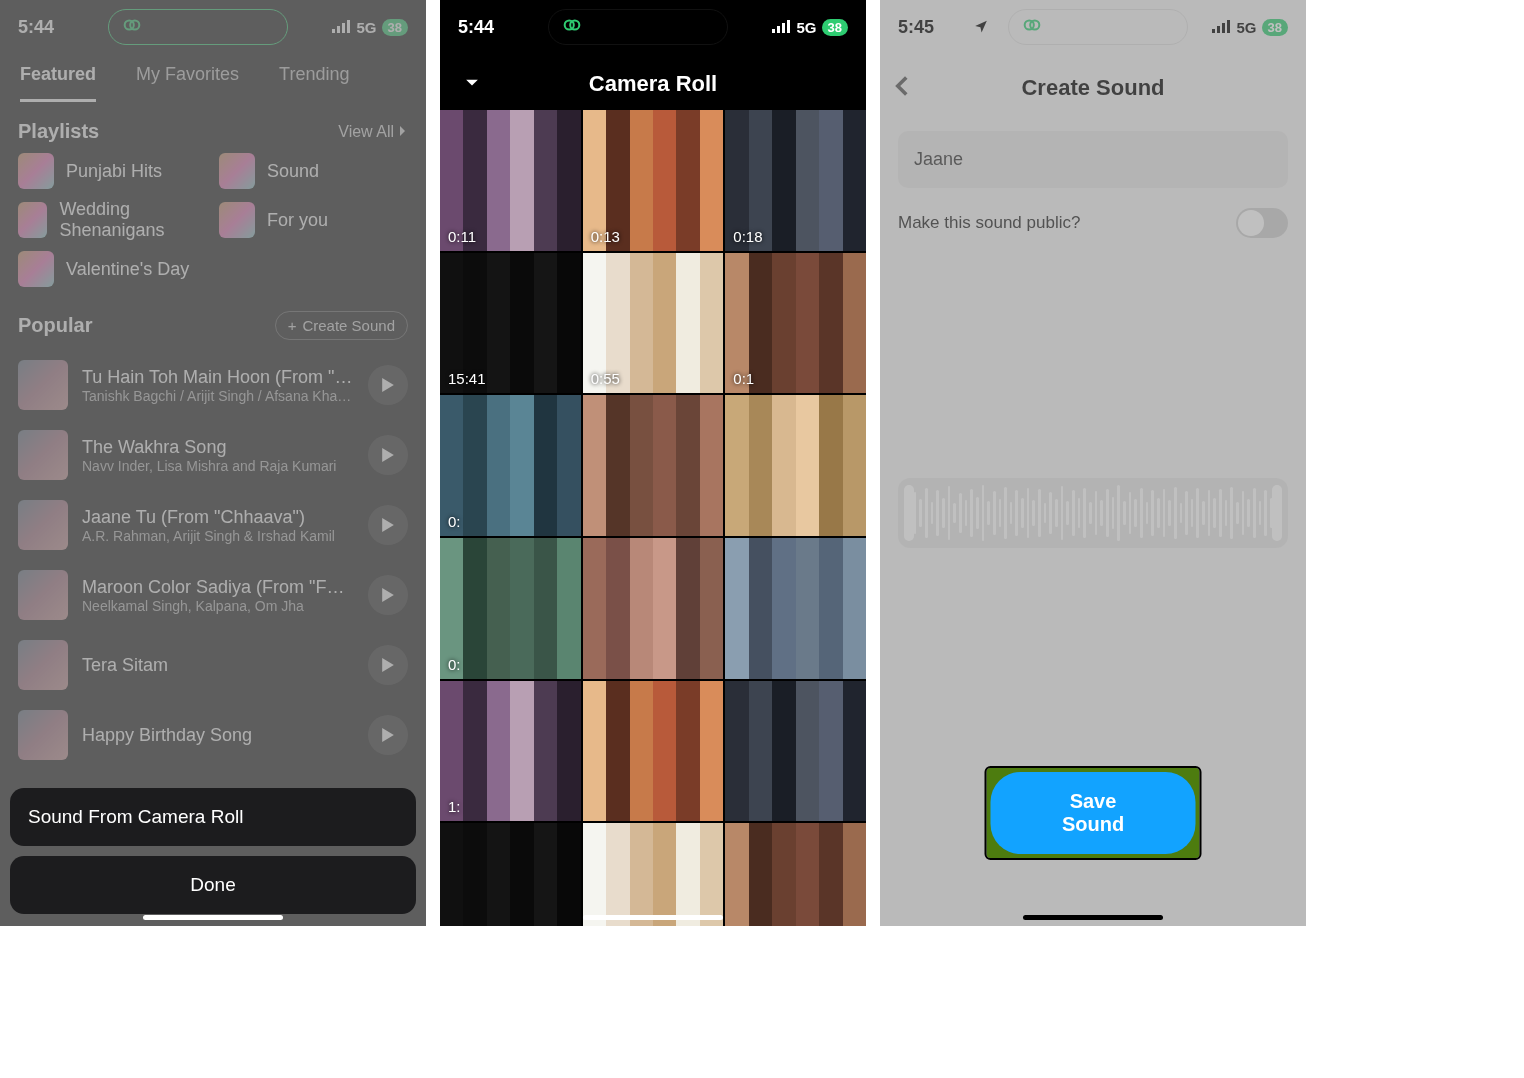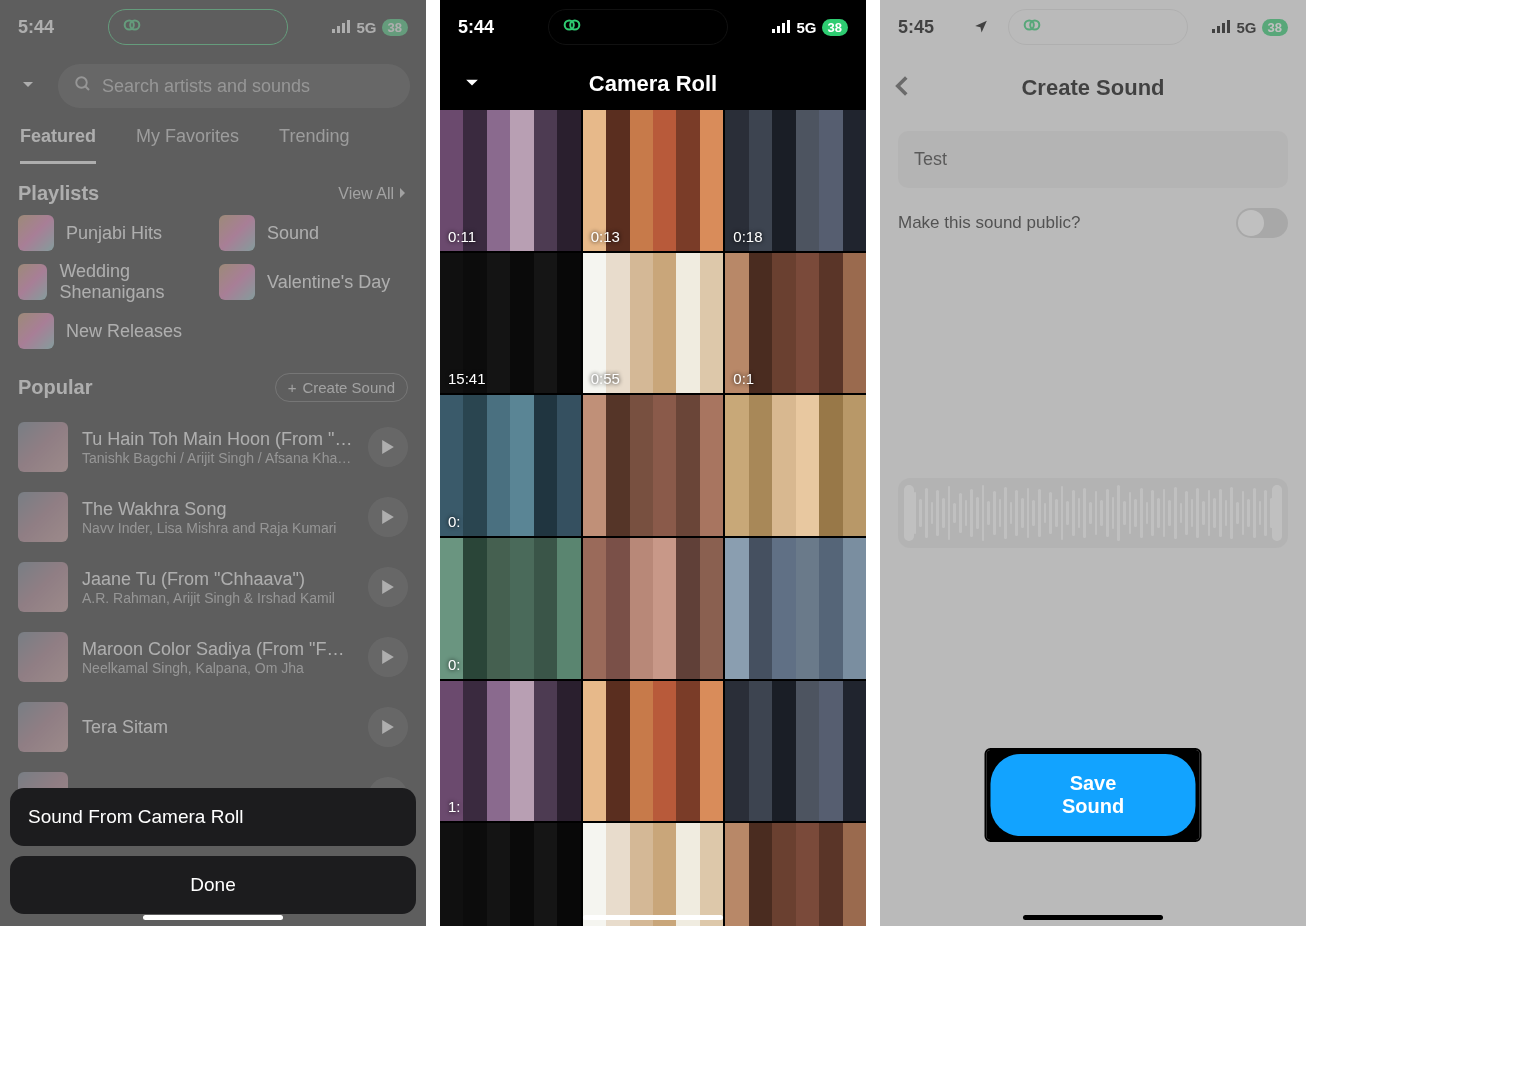--- a/index.html
+++ b/index.html
@@ -68,21 +68,21 @@
   .cs-back { width:40px; color:#555; font-size:26px; }
   .cs-title { flex:1; text-align:center; font-size:22px; font-weight:600; color:#000; margin-left:-40px;}
   .cs-input { margin: 18px 18px 0; background:#e7e6e6; border-radius:10px; padding: 18px 16px; color:#333; font-size:18px;}
   .cs-toggle-row { display:flex; align-items:center; justify-content:space-between; padding: 20px 18px; color:#222; font-size:17px;}
   .toggle { width:52px; height:30px; border-radius:16px; background:#cfcfcf; position:relative;}
   .toggle::after { content:""; position:absolute; width:26px; height:26px; border-radius:50%; background:#fff; top:2px; left:2px;}
   .waveform { margin: 220px 18px 0; height:70px; background:rgba(200,200,200,0.3); border-radius:12px; display:flex; align-items:center; padding:0 10px; gap:3px; overflow:hidden; position:relative;}
   .waveform::before, .waveform::after { content:""; position:absolute; width:10px; height:56px; background:#fff; border-radius:6px; top:7px;}
   .waveform::before{ left:6px;} .waveform::after{ right:6px;}
   .bar { width:4px; background:#fff; border-radius:2px;}
-  .save-wrap { position:absolute; bottom:86px; left:50%; transform:translateX(-50%); padding:4px; background:#000000; border-radius:4px; outline:2px solid #000;}
+  .save-wrap { position:absolute; bottom:68px; left:50%; transform:translateX(-50%); padding:4px; background:#4d7c0f; border-radius:4px; outline:2px solid #000;}
   .save-btn { background:#12a3ff; color:#fff; font-size:20px; font-weight:600; padding: 18px 58px; border-radius:30px; border:none;}
 </style>
 </head>
 <body>
 
 <div class="phone s1">
   <div class="dimmed-bg">
 
     <div class="status-bar">
       <span class="time">5:44</span>
@@ -99,34 +99,20 @@
               <rect x="0" y="10" width="3" height="4" fill="#fff"></rect>
               <rect x="5" y="7" width="3" height="7" fill="#fff"></rect>
               <rect x="10" y="4" width="3" height="10" fill="#fff"></rect>
               <rect x="15" y="1" width="3" height="13" fill="#fff"></rect>
             </svg></span>
         <span>5G</span>
         <span class="battery">38</span>
       </span>
     </div>
 
-    <div class="search-row">
-      <span class="caret-down">
-        <svg viewBox="0 0 24 24" width="24" height="24" fill="#fff">
-            <path d="M7 10l5 5 5-5z"></path>
-          </svg>
-      </span>
-      <div class="search-box">
-        <span><svg width="18" height="18" viewBox="0 0 24 24" fill="none" stroke="#bbb" stroke-width="2.5">
-              <circle cx="10" cy="10" r="7"></circle>
-              <line x1="20" y1="20" x2="15" y2="15"></line>
-            </svg></span>
-        <span>Search artists and sounds</span>
-      </div>
-    </div>
 
     <div class="tabs">
       <div class="tab active">Featured</div>
       <div class="tab">My Favorites</div>
       <div class="tab">Trending</div>
     </div>
 
     <div class="section-head">
       <span>Playlists</span>
       <span class="viewall">
@@ -145,25 +131,25 @@
       <div class="pl-item">
           <div class="pl-thumb"></div>
           <span>Sound</span>
         </div>
       <div class="pl-item">
           <div class="pl-thumb"></div>
           <span>Wedding Shenanigans</span>
         </div>
       <div class="pl-item">
           <div class="pl-thumb"></div>
-          <span>Valentine's Day</span>
+          <span>For you</span>
         </div>
       <div class="pl-item">
           <div class="pl-thumb"></div>
-          <span>New Releases</span>
+          <span>Valentine's Day</span>
         </div>
     </div>
 
     <div class="pop-head">
       <span>Popular</span>
       <span class="create-chip">
         <span>+</span>
         <span>Create Sound</span>
       </span>
     </div>
@@ -1034,21 +1020,21 @@
     <div class="cs-head">
       <span class="cs-back">
         <svg width="16" height="20" viewBox="0 0 10 14" fill="none" stroke="#555" stroke-width="2.5">
             <path d="M8 1L2 7l6 6"></path>
           </svg>
       </span>
       <span class="cs-title">Create Sound</span>
     </div>
 
     <div class="cs-input">
-      <span>Test</span>
+      <span>Jaane</span>
     </div>
 
     <div class="cs-toggle-row">
       <span>Make this sound public?</span>
       <span class="toggle"></span>
     </div>
 
     <div class="waveform" id="waveform">
         <div class="bar" style="height: 18px;"></div>
         <div class="bar" style="height: 42px;"></div>

